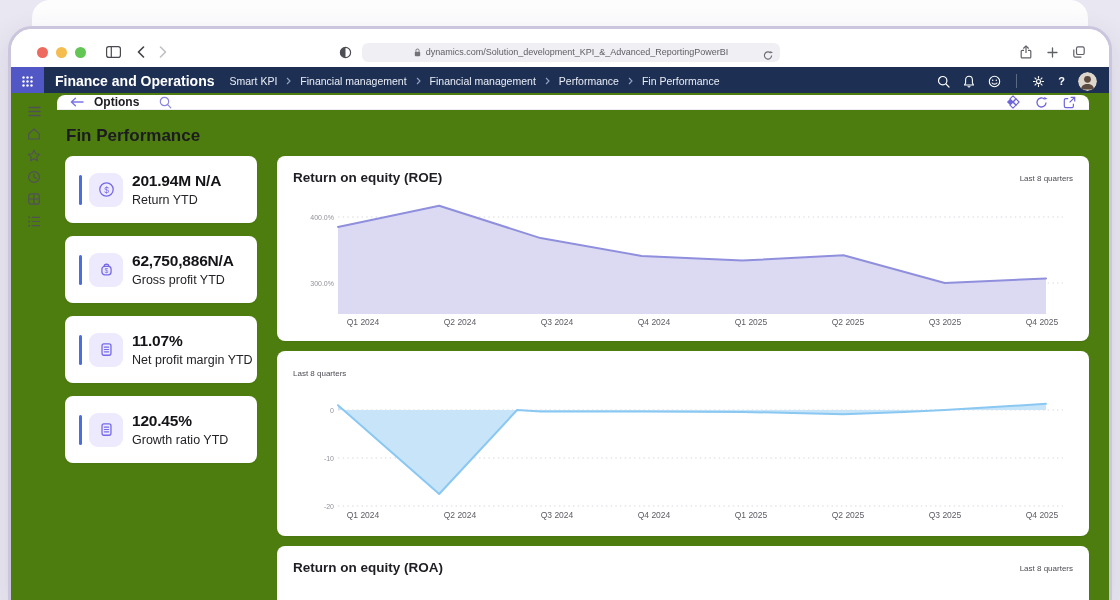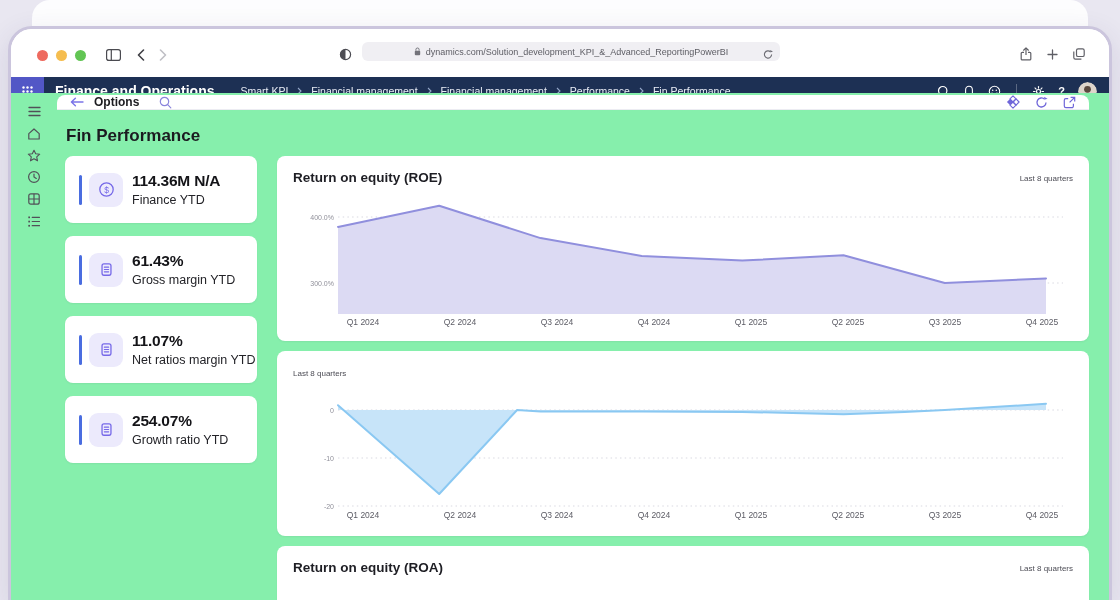--- a/index.html
+++ b/index.html
@@ -15,49 +15,49 @@
   .back-strip{
     position:absolute;left:32px;top:0;width:1056px;height:26px;
     background:#fdfdfe;border-radius:18px 18px 0 0;
   }
   .window{
     position:absolute;left:8px;top:26px;width:1104px;height:578px;
     background:#fff;border:3px solid #cbc5dd;border-radius:24px 24px 0 0;
     box-shadow:0 8px 28px rgba(60,50,100,.12);overflow:hidden;
   }
   
-  .browser-bar{height:48px;display:flex;align-items:flex-end;padding:8px 24px 16px 26px;background:#fff;}
+  .browser-bar{height:38px;display:flex;align-items:center;padding:8px 24px 0 26px;background:#fff;}
   .traffic{display:flex;gap:8px;align-items:center;}
   .dot{width:11px;height:11px;border-radius:50%;}
   .dot.red{background:#ee6a5f}.dot.yellow{background:#f5bd4f}.dot.green{background:#62c554}
   .tb-btn{display:flex;align-items:center;justify-content:center;background:none;border:none;padding:0;cursor:pointer;}
   .tb-sidebar{margin-left:20px;}
   .tb-back{margin-left:16px;}
   .tb-fwd{margin-left:14px;}
   .tb-shield{margin-left:172px;}
   .url-pill{
     margin-left:10px;width:418px;height:19px;background:#f0eff3;border-radius:6px;
     display:flex;align-items:center;justify-content:center;gap:5px;position:relative;
   }
   .url-text{font-size:9px;color:#5d5d64;white-space:nowrap;}
   .url-refresh{position:absolute;right:7px;top:4px;}
   .tb-right{margin-left:auto;display:flex;gap:15px;align-items:center;}
   
   .d365-bar{height:28px;background:var(--navbar-bg);display:flex;align-items:center;color:#fff;}
   .waffle{width:33px;height:28px;background:var(--waffle-bg);display:flex;align-items:center;justify-content:center;border:none;cursor:pointer;padding:0;}
   .app-title{font-size:14px;font-weight:700;padding:0 14px 0 11px;color:#fff;white-space:nowrap;}
-  .crumbs{display:flex;align-items:center;gap:9px;margin-left:12px;}
+  .crumbs{display:flex;align-items:center;gap:9px;margin-left:1px;}
   .crumb{font-size:10.5px;color:#e9edf6;cursor:pointer;white-space:nowrap;}
   .crumb-sep{display:flex;align-items:center;}
   .d365-right{margin-left:auto;display:flex;align-items:center;gap:13px;padding-right:12px;}
   .d365-divider{width:1px;height:14px;background:rgba(255,255,255,.28);margin:0 2px;}
   .help-q{font-size:11px;font-weight:700;color:#fff;cursor:pointer;}
   .avatar{width:19px;height:19px;border-radius:50%;overflow:hidden;display:flex;cursor:pointer;}
   
-  .app-body{position:absolute;top:64px;left:0;right:0;bottom:0;background:#86efac;display:flex;}
+  .app-body{position:absolute;top:64px;left:0;right:0;bottom:0;background:#4d7c0f;display:flex;}
   .rail{width:46px;display:flex;flex-direction:column;align-items:center;padding-top:7px;}
   .rail-btn{height:22px;width:30px;display:flex;align-items:center;justify-content:center;background:none;border:none;padding:0;cursor:pointer;}
   .content{flex:1;margin-right:20px;display:flex;flex-direction:column;min-width:0;}
   .options-bar{
     height:24px;margin-top:2px;background:#fff;border-radius:8px 8px 0 0;
     display:flex;align-items:center;padding:0 13px;border-bottom:1px solid #ececf2;
   }
   .opt-back{display:flex;background:none;border:none;padding:0;cursor:pointer;}
   .opt-label{font-size:12px;font-weight:700;color:#1c1c20;margin-left:10px;cursor:pointer;}
   .opt-search{margin-left:20px;display:flex;background:none;border:none;padding:0;cursor:pointer;}
@@ -355,76 +355,73 @@
 
             <div class="tile">
               <span class="tile-bar"></span>
               <span class="tile-ico">
                 <svg width="17" height="17" viewBox="0 0 16 16">
                     <circle cx="8" cy="8" r="6.3" fill="none" stroke="#7568e8" stroke-width="1.2"></circle>
                     <text x="8" y="11" text-anchor="middle" font-size="8" font-family="Liberation Sans, sans-serif" fill="#7568e8">$</text>
                   </svg>
               </span>
               <span class="tile-text">
-                <div class="tile-value">114.36M N/A</div>
-                <div class="tile-label">Finance YTD</div>
+                <div class="tile-value">201.94M N/A</div>
+                <div class="tile-label">Return YTD</div>
+              </span>
+            </div>
+
+            <div class="tile">
+              <span class="tile-bar"></span>
+              <span class="tile-ico">
+                <svg width="17" height="17" viewBox="0 0 16 16">
+                    <path d="M5.8 5 C5.8 2.4 10.2 2.4 10.2 5" fill="none" stroke="#7568e8" stroke-width="1.2"></path>
+                    <rect x="3.7" y="5" width="8.6" height="8" rx="2.6" fill="none" stroke="#7568e8" stroke-width="1.2"></rect>
+                    <text x="8" y="11.4" text-anchor="middle" font-size="6.5" font-family="Liberation Sans, sans-serif" fill="#7568e8">$</text>
+                  </svg>
+              </span>
+              <span class="tile-text">
+                <div class="tile-value">62,750,886N/A</div>
+                <div class="tile-label">Gross profit YTD</div>
               </span>
             </div>
 
 
             <div class="tile">
               <span class="tile-bar"></span>
               <span class="tile-ico">
                 <svg width="17" height="17" viewBox="0 0 16 16">
                     <rect x="3.8" y="2.6" width="8.4" height="10.8" rx="1.8" fill="none" stroke="#7568e8" stroke-width="1.2"></rect>
                     <g stroke="#7568e8" stroke-width="1.1" stroke-linecap="round">
                       <line x1="6" y1="5.8" x2="10" y2="5.8"></line>
                       <line x1="6" y1="8" x2="10" y2="8"></line>
                       <line x1="6" y1="10.2" x2="10" y2="10.2"></line>
                     </g>
                   </svg>
               </span>
               <span class="tile-text">
-                <div class="tile-value">61.43%</div>
-                <div class="tile-label">Gross margin YTD</div>
+                <div class="tile-value">11.07%</div>
+                <div class="tile-label">Net profit margin YTD</div>
               </span>
             </div>
 
             <div class="tile">
               <span class="tile-bar"></span>
               <span class="tile-ico">
                 <svg width="17" height="17" viewBox="0 0 16 16">
                     <rect x="3.8" y="2.6" width="8.4" height="10.8" rx="1.8" fill="none" stroke="#7568e8" stroke-width="1.2"></rect>
                     <g stroke="#7568e8" stroke-width="1.1" stroke-linecap="round">
                       <line x1="6" y1="5.8" x2="10" y2="5.8"></line>
                       <line x1="6" y1="8" x2="10" y2="8"></line>
                       <line x1="6" y1="10.2" x2="10" y2="10.2"></line>
                     </g>
                   </svg>
               </span>
               <span class="tile-text">
-                <div class="tile-value">11.07%</div>
-                <div class="tile-label">Net ratios margin YTD</div>
-              </span>
-            </div>
-
-            <div class="tile">
-              <span class="tile-bar"></span>
-              <span class="tile-ico">
-                <svg width="17" height="17" viewBox="0 0 16 16">
-                    <rect x="3.8" y="2.6" width="8.4" height="10.8" rx="1.8" fill="none" stroke="#7568e8" stroke-width="1.2"></rect>
-                    <g stroke="#7568e8" stroke-width="1.1" stroke-linecap="round">
-                      <line x1="6" y1="5.8" x2="10" y2="5.8"></line>
-                      <line x1="6" y1="8" x2="10" y2="8"></line>
-                      <line x1="6" y1="10.2" x2="10" y2="10.2"></line>
-                    </g>
-                  </svg>
-              </span>
-              <span class="tile-text">
-                <div class="tile-value">254.07%</div>
+                <div class="tile-value">120.45%</div>
                 <div class="tile-label">Growth ratio YTD</div>
               </span>
             </div>
 
           </div>
 
           <div class="chart-col">
 
             <section class="panel">
               <div class="panel-head">

